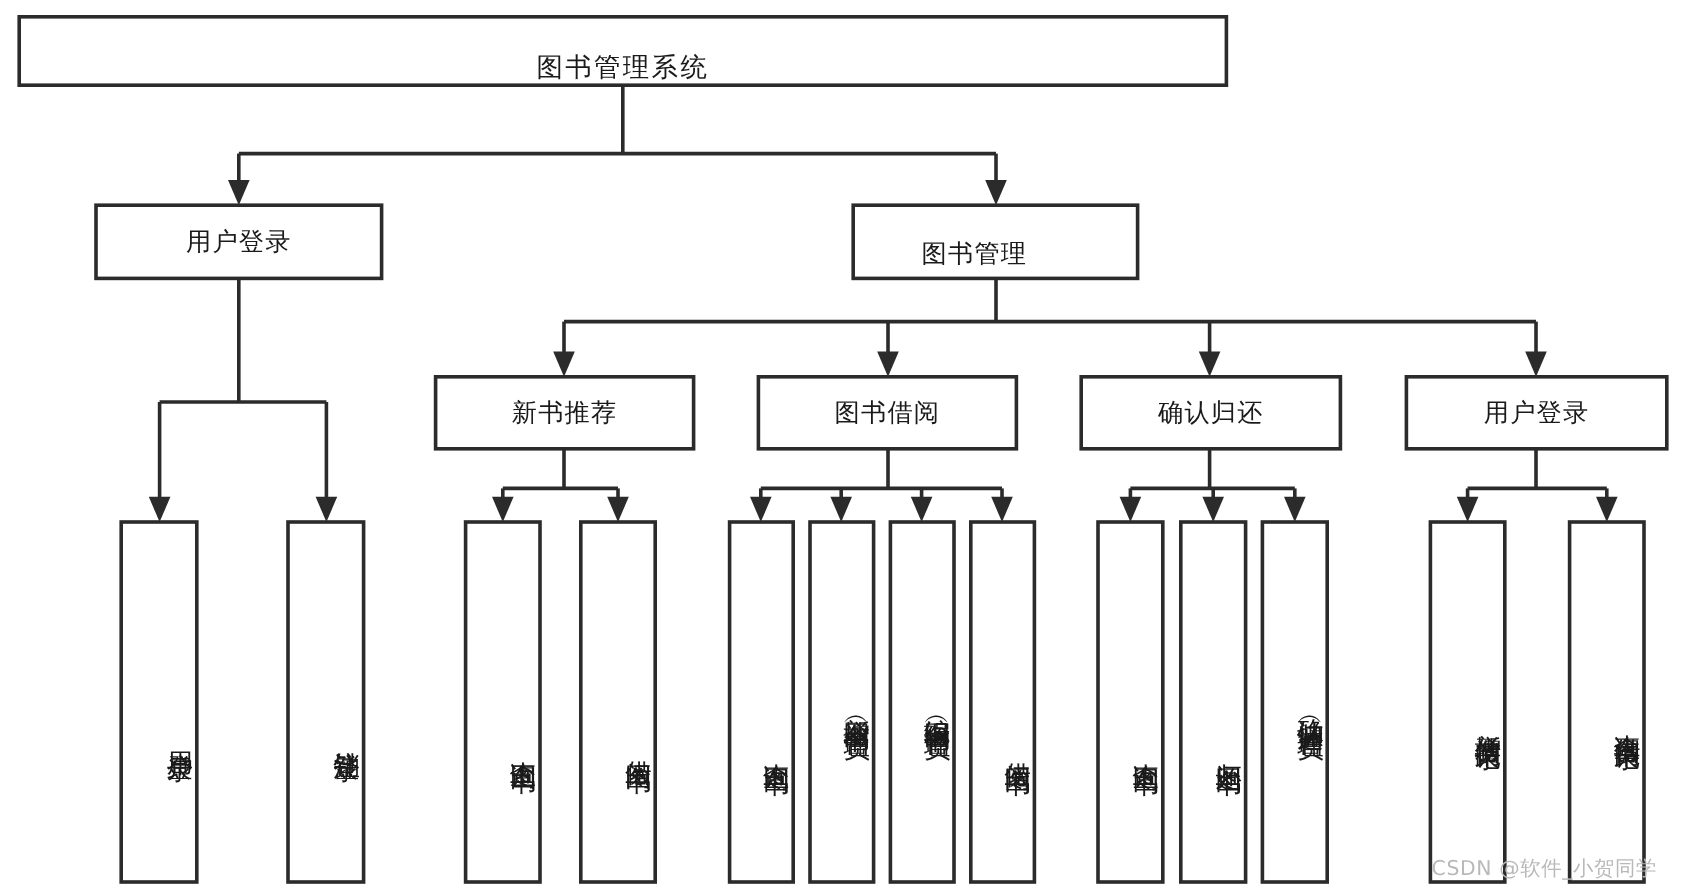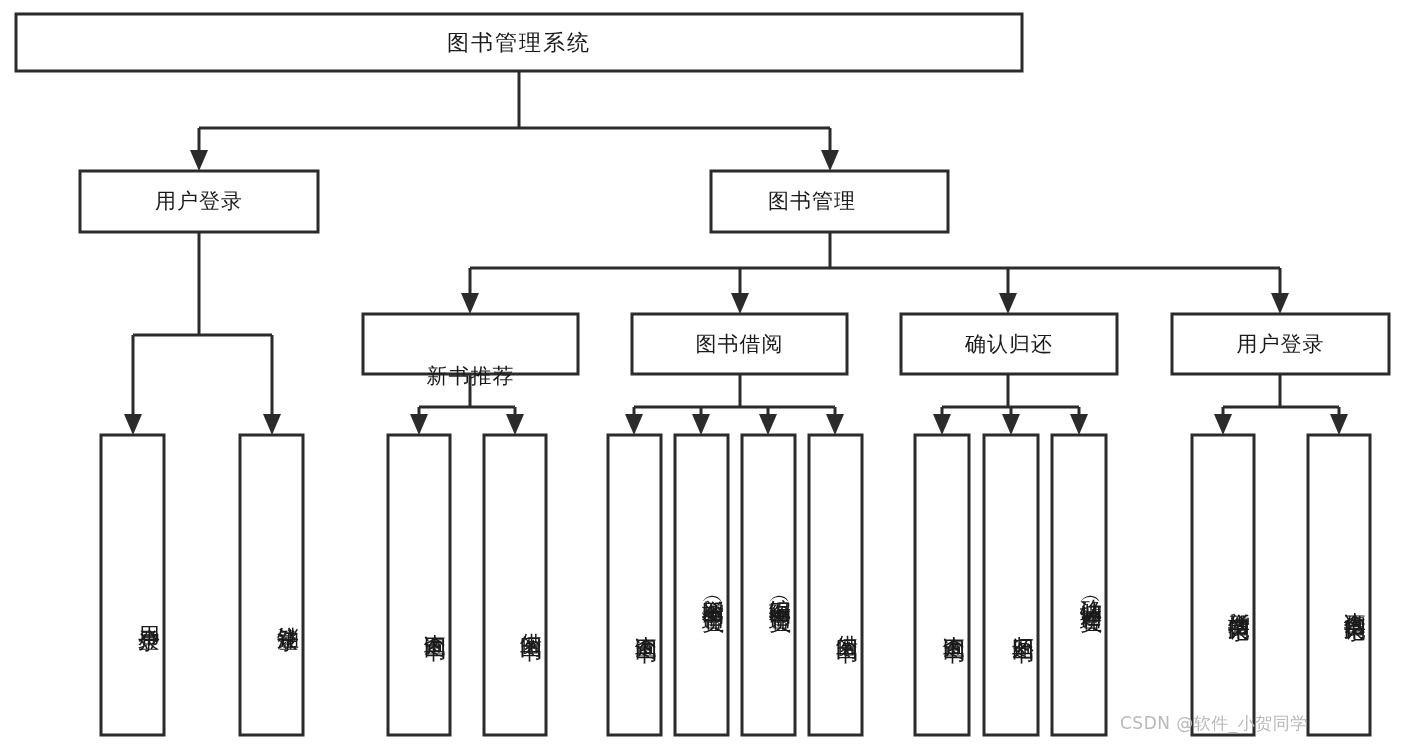--- a/index.html
+++ b/index.html
@@ -28,21 +28,21 @@
     text-orientation:upright;
     font-size:22px;
     line-height:1.32;
     letter-spacing:2px;
     white-space:nowrap;
     align-items:flex-start;
     padding-top:4px;
   }
   #watermark{
     position:absolute;
-    left:1120px;top:712px;
+    left:1193px;top:712px;
     font-size:17px;
     color:#b9b9b9;
     letter-spacing:0.5px;
     font-family:"DejaVu Sans","Liberation Sans",sans-serif;
     white-space:nowrap;
   }
 </style>
 </head>
 <body>
 
@@ -127,26 +127,26 @@
     <polygon class="arrow-head" points="1070,414 1088,414 1079,435"></polygon>
 
     <path class="connector" d="M 1280 374 L 1280 407"></path>
     <path class="connector" d="M 1223 407 L 1339 407"></path>
     <path class="connector" d="M 1223 407 L 1223 416"></path>
     <polygon class="arrow-head" points="1214,414 1232,414 1223,435"></polygon>
     <path class="connector" d="M 1339 407 L 1339 416"></path>
     <polygon class="arrow-head" points="1330,414 1348,414 1339,435"></polygon>
   </svg>
 
-  <div class="node-label horiz root" style="left:16px;top:14px;width:1006px;height:57px;">图书管理系统</div>
+  <div class="node-label horiz root" style="left:16px;top:28px;width:1006px;height:57px;">图书管理系统</div>
 
   <div class="node-label horiz" style="left:80px;top:171px;width:238px;height:61px;">用户登录</div>
-  <div class="node-label horiz" style="left:711px;top:171px;width:202px;height:61px;">图书管理</div>
+  <div class="node-label horiz" style="left:711px;top:181px;width:202px;height:61px;">图书管理</div>
 
-  <div class="node-label horiz" style="left:363px;top:314px;width:215px;height:60px;margin-top:32px;">新书推荐</div>
+  <div class="node-label horiz" style="left:363px;top:314px;width:215px;height:60px;">新书推荐</div>
   <div class="node-label horiz" style="left:632px;top:314px;width:215px;height:60px;">图书借阅</div>
   <div class="node-label horiz" style="left:901px;top:314px;width:216px;height:60px;">确认归还</div>
   <div class="node-label horiz" style="left:1172px;top:314px;width:217px;height:60px;">用户登录</div>
 
   <div class="node-label vert" style="left:101px;top:485px;width:63px;height:250px;justify-content:center;align-items:flex-start;">用户登录</div>
   <div class="node-label vert" style="left:240px;top:485px;width:63px;height:250px;justify-content:center;align-items:flex-start;">注销登录</div>
   <div class="node-label vert" style="left:388px;top:500px;width:62px;height:235px;justify-content:center;align-items:flex-start;">查询图书</div>
   <div class="node-label vert" style="left:484px;top:500px;width:62px;height:235px;justify-content:center;align-items:flex-start;">借阅图书</div>
   <div class="node-label vert" style="left:608px;top:505px;width:53px;height:230px;justify-content:center;align-items:flex-start;">查询图书</div>
   <div class="node-label vert" style="left:675px;top:440px;width:53px;height:295px;justify-content:center;align-items:flex-start;">新增图书（管理员）</div>

